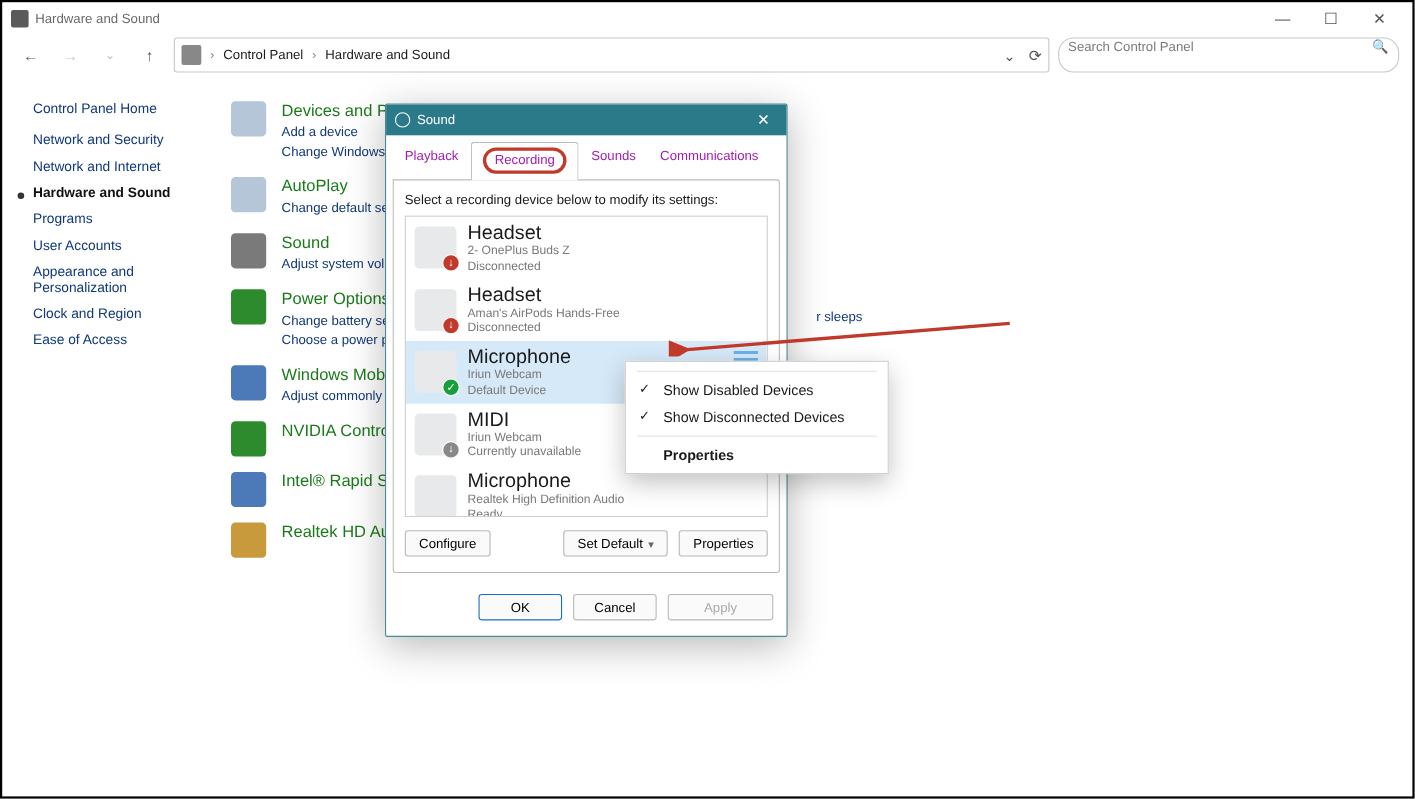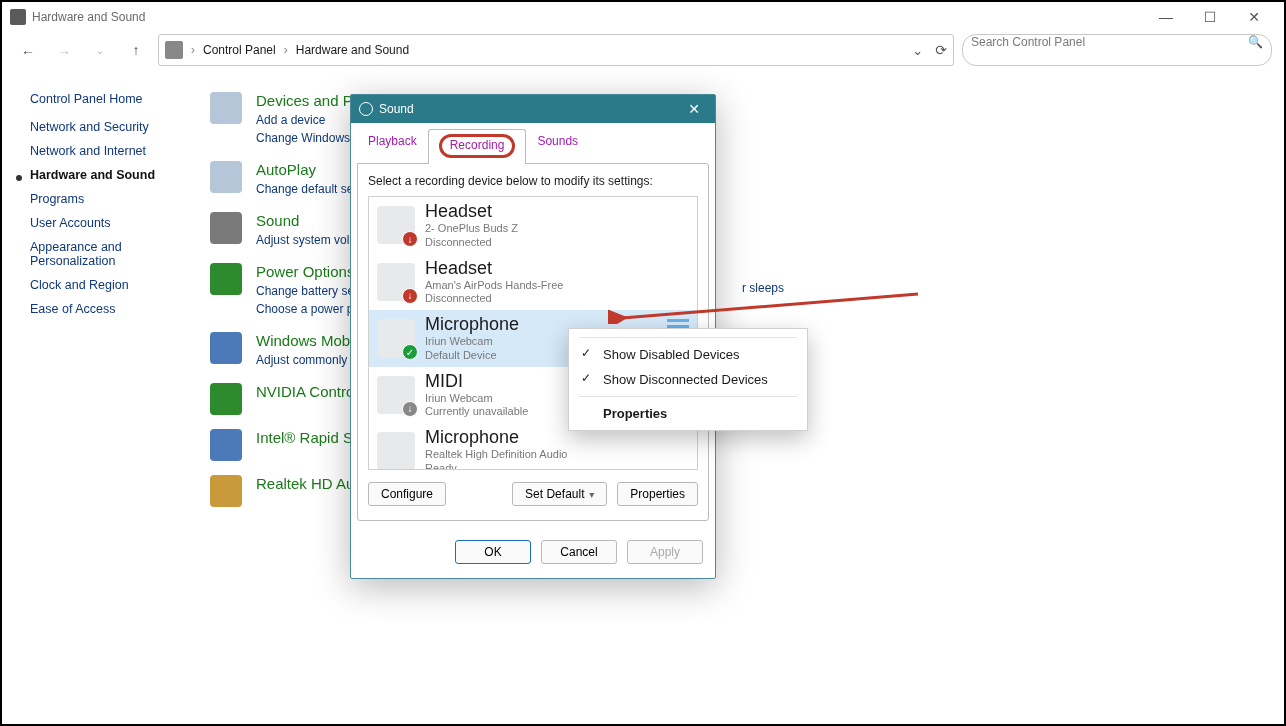--- a/index.html
+++ b/index.html
@@ -403,20 +403,21 @@
 <div class="dialog">
   <div class="dlg-title">
     <span class="dlg-icon"></span>
     <span>Sound</span>
     <div class="dlg-close">✕</div>
   </div>
   <div class="tabs" id="dlg-tabs">
       <div class="tab">Playback</div>
       <div class="tab active"><span class="tab-hl">Recording</span></div>
       <div class="tab">Sounds</div>
+      <div class="tab">Communications</div>
     </div>
   <div class="tab-body">
     <div class="instr">Select a recording device below to modify its settings:</div>
     <div class="dev-list" id="dev-list">
         <div class="dev">
           <div class="di">
             <div class="badge red">↓</div>
           </div>
           <div>
             <div class="dn">Headset</div>
@@ -467,21 +468,21 @@
     <div class="btn-row">
       <button class="btn">Configure</button>
       <div style="flex:1"></div>
       <button class="btn split">Set Default</button>
       <button class="btn">Properties</button>
     </div>
   </div>
   <div class="okrow">
     <button class="btn primary" style="width:76px">OK</button>
     <button class="btn" style="width:76px">Cancel</button>
-    <button class="btn disabled" style="width:76px">Apply</button>
+    <button class="btn disabled" style="width:96px">Apply</button>
   </div>
 </div>
 
 <div class="ctx" id="ctx">
     <div class="sep"></div>
     <div class="ci chk">Show Disabled Devices</div>
     <div class="ci chk">Show Disconnected Devices</div>
     <div class="sep"></div>
     <div class="ci bold">Properties</div>
   </div>

